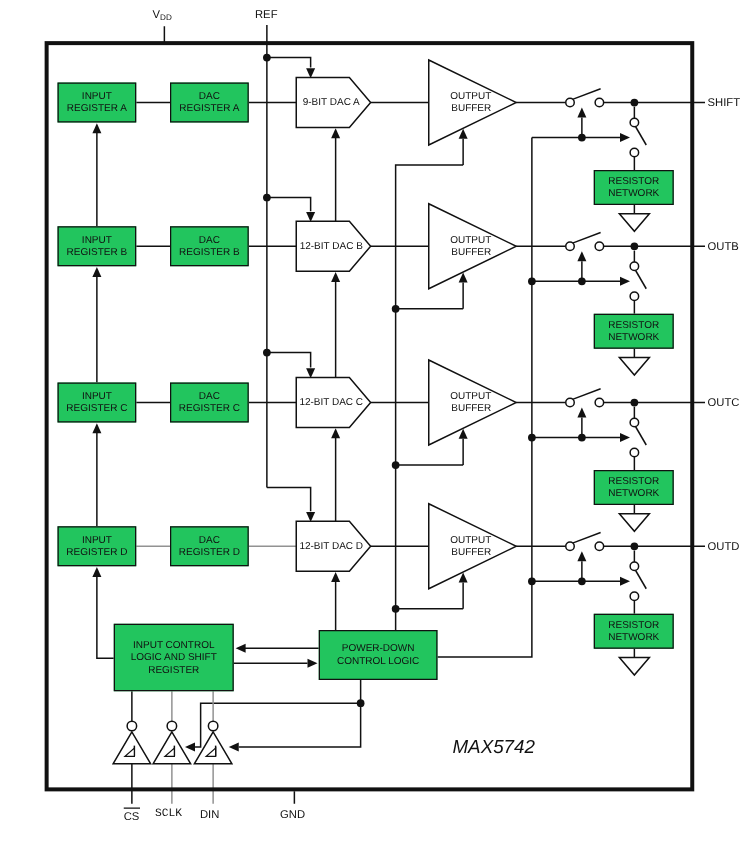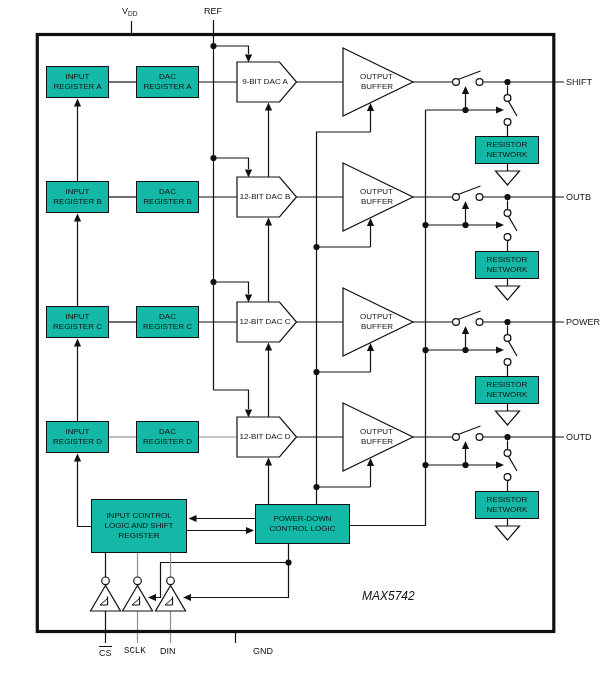--- a/index.html
+++ b/index.html
@@ -3,26 +3,26 @@
 <meta charset="utf-8">
 <style>
   html,body{margin:0;padding:0;background:#fff;}
   .stage{
     position:relative;width:604px;height:673px;background:#fff;overflow:hidden;
     font-family:"Liberation Sans", sans-serif;color:#111;
   }
   svg.wires{position:absolute;left:0;top:0;z-index:1;}
   .lbl{position:absolute;z-index:3;white-space:pre-line;text-align:center;
        font-size:8px;line-height:10px;color:#111;}
-  .boxed{border:1px solid #111;background:#14b8a6;display:flex;align-items:center;
+  .boxed{border:1px solid #111;background:#22c55e;display:flex;align-items:center;
          justify-content:center;z-index:2;}
   .pin-label{position:absolute;z-index:3;font-size:9px;line-height:10px;color:#111;}
   .overline-span{display:inline-block;border-top:1px solid #111;padding-top:2px;line-height:9px;}
   .sub{font-size:6.5px;vertical-align:-2px;}
-  .part-number{position:absolute;z-index:3;font-size:12px;font-style:italic;color:#111;}
+  .part-number{position:absolute;z-index:3;font-size:15px;font-style:italic;color:#111;}
   .buffer-label{text-align:right;}
 </style>
 </head>
 <body>
 
 <div class="stage">
 
   <svg class="wires" width="604" height="673" viewBox="0 0 604 673">
       <g>
         <path d="M131.5,21 V34" fill="none" stroke="#111" stroke-width="1.2"></path>
@@ -234,21 +234,21 @@
 
   <div class="lbl boxed" style="left:46px;top:306px;width:61px;height:30px;">INPUT
 REGISTER C</div>
   <div class="lbl boxed" style="left:136px;top:306px;width:61px;height:30px;">DAC
 REGISTER C</div>
   <div class="lbl" style="left:238px;top:317px;width:54px;">12-BIT DAC C</div>
   <div class="lbl buffer-label" style="left:349px;top:312px;width:44px;">OUTPUT
 BUFFER</div>
   <div class="lbl boxed" style="left:475px;top:376px;width:62px;height:26px;">RESISTOR
 NETWORK</div>
-  <div class="pin-label" style="left:566px;top:317px;">POWER</div>
+  <div class="pin-label" style="left:566px;top:317px;">OUTC</div>
 
   <div class="lbl boxed" style="left:46px;top:421px;width:61px;height:30px;">INPUT
 REGISTER D</div>
   <div class="lbl boxed" style="left:136px;top:421px;width:61px;height:30px;">DAC
 REGISTER D</div>
   <div class="lbl" style="left:238px;top:432px;width:54px;">12-BIT DAC D</div>
   <div class="lbl buffer-label" style="left:349px;top:427px;width:44px;">OUTPUT
 BUFFER</div>
   <div class="lbl boxed" style="left:475px;top:491px;width:62px;height:26px;">RESISTOR
 NETWORK</div>
@@ -258,15 +258,15 @@
 LOGIC AND SHIFT
 REGISTER</div>
   <div class="lbl boxed" style="left:255px;top:504px;width:93px;height:38px;">POWER-DOWN
 CONTROL LOGIC</div>
 
   <div class="part-number" style="left:362px;top:589px;">MAX5742</div>
 
   <div class="pin-label" style="left:99px;top:646px;"><span class="overline-span">CS</span></div>
   <div class="pin-label" style="left:124px;top:646px;font-family:Liberation Mono, monospace;">SCLK</div>
   <div class="pin-label" style="left:160px;top:646px;text-align:right;">DIN</div>
-  <div class="pin-label" style="left:224px;top:646px;margin-left:29px;">GND</div>
+  <div class="pin-label" style="left:224px;top:646px;">GND</div>
 
 </div>
 
 </body></html>

